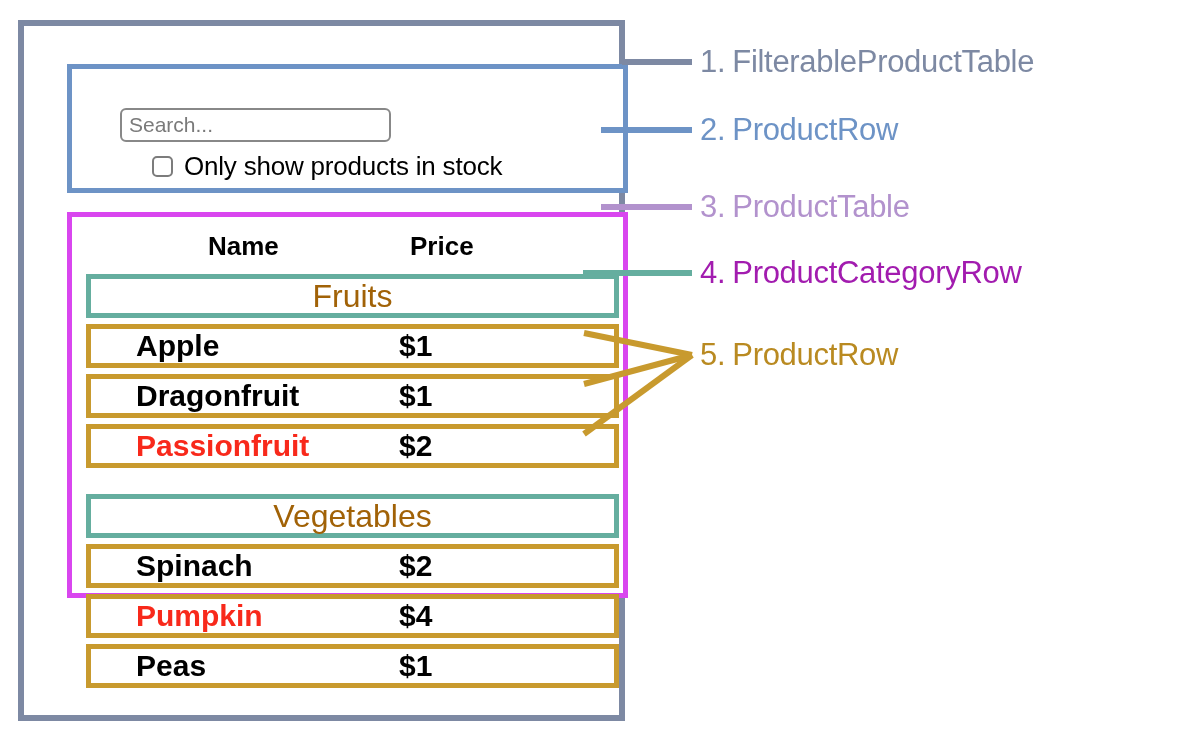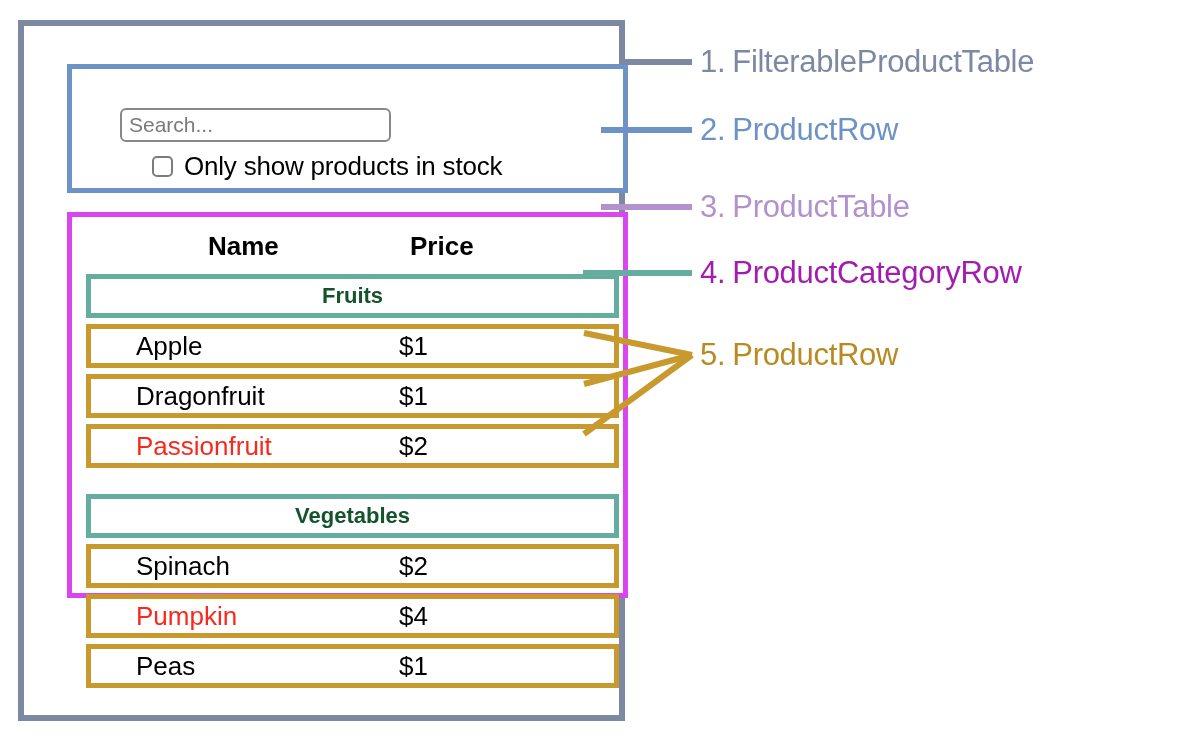--- a/index.html
+++ b/index.html
@@ -132,40 +132,40 @@
     margin-bottom: 6px;
     box-sizing: border-box;
     border: 5px solid #65ae9f;
     background: #ffffff;
     display: flex;
     align-items: center;
     justify-content: center;
   }
   .cat-row-label {
     font-family: "Liberation Sans", sans-serif;
-    font-size: 22px;
-    font-weight: bold;
-    color: #14532d;
+    font-size: 32px;
+    font-weight: normal;
+    color: #a16207;
   }
 
   .prod-row {
     position: relative;
     height: 44px;
     margin-bottom: 6px;
     box-sizing: border-box;
     border: 5px solid #c89a2e;
     background: #ffffff;
   }
   .prod-name, .prod-price {
     position: absolute;
     top: 50%;
     transform: translateY(-50%);
     font-family: "Liberation Sans", sans-serif;
-    font-size: 26px;
-    font-weight: 400;
+    font-size: 30px;
+    font-weight: 700;
     color: #000000;
     white-space: nowrap;
   }
   .prod-name  { left: 45px; }
   .prod-price { left: 308px; }
   .out-of-stock { color: #f8291b; }
 
   .row-gap { height: 20px; }
 
   

